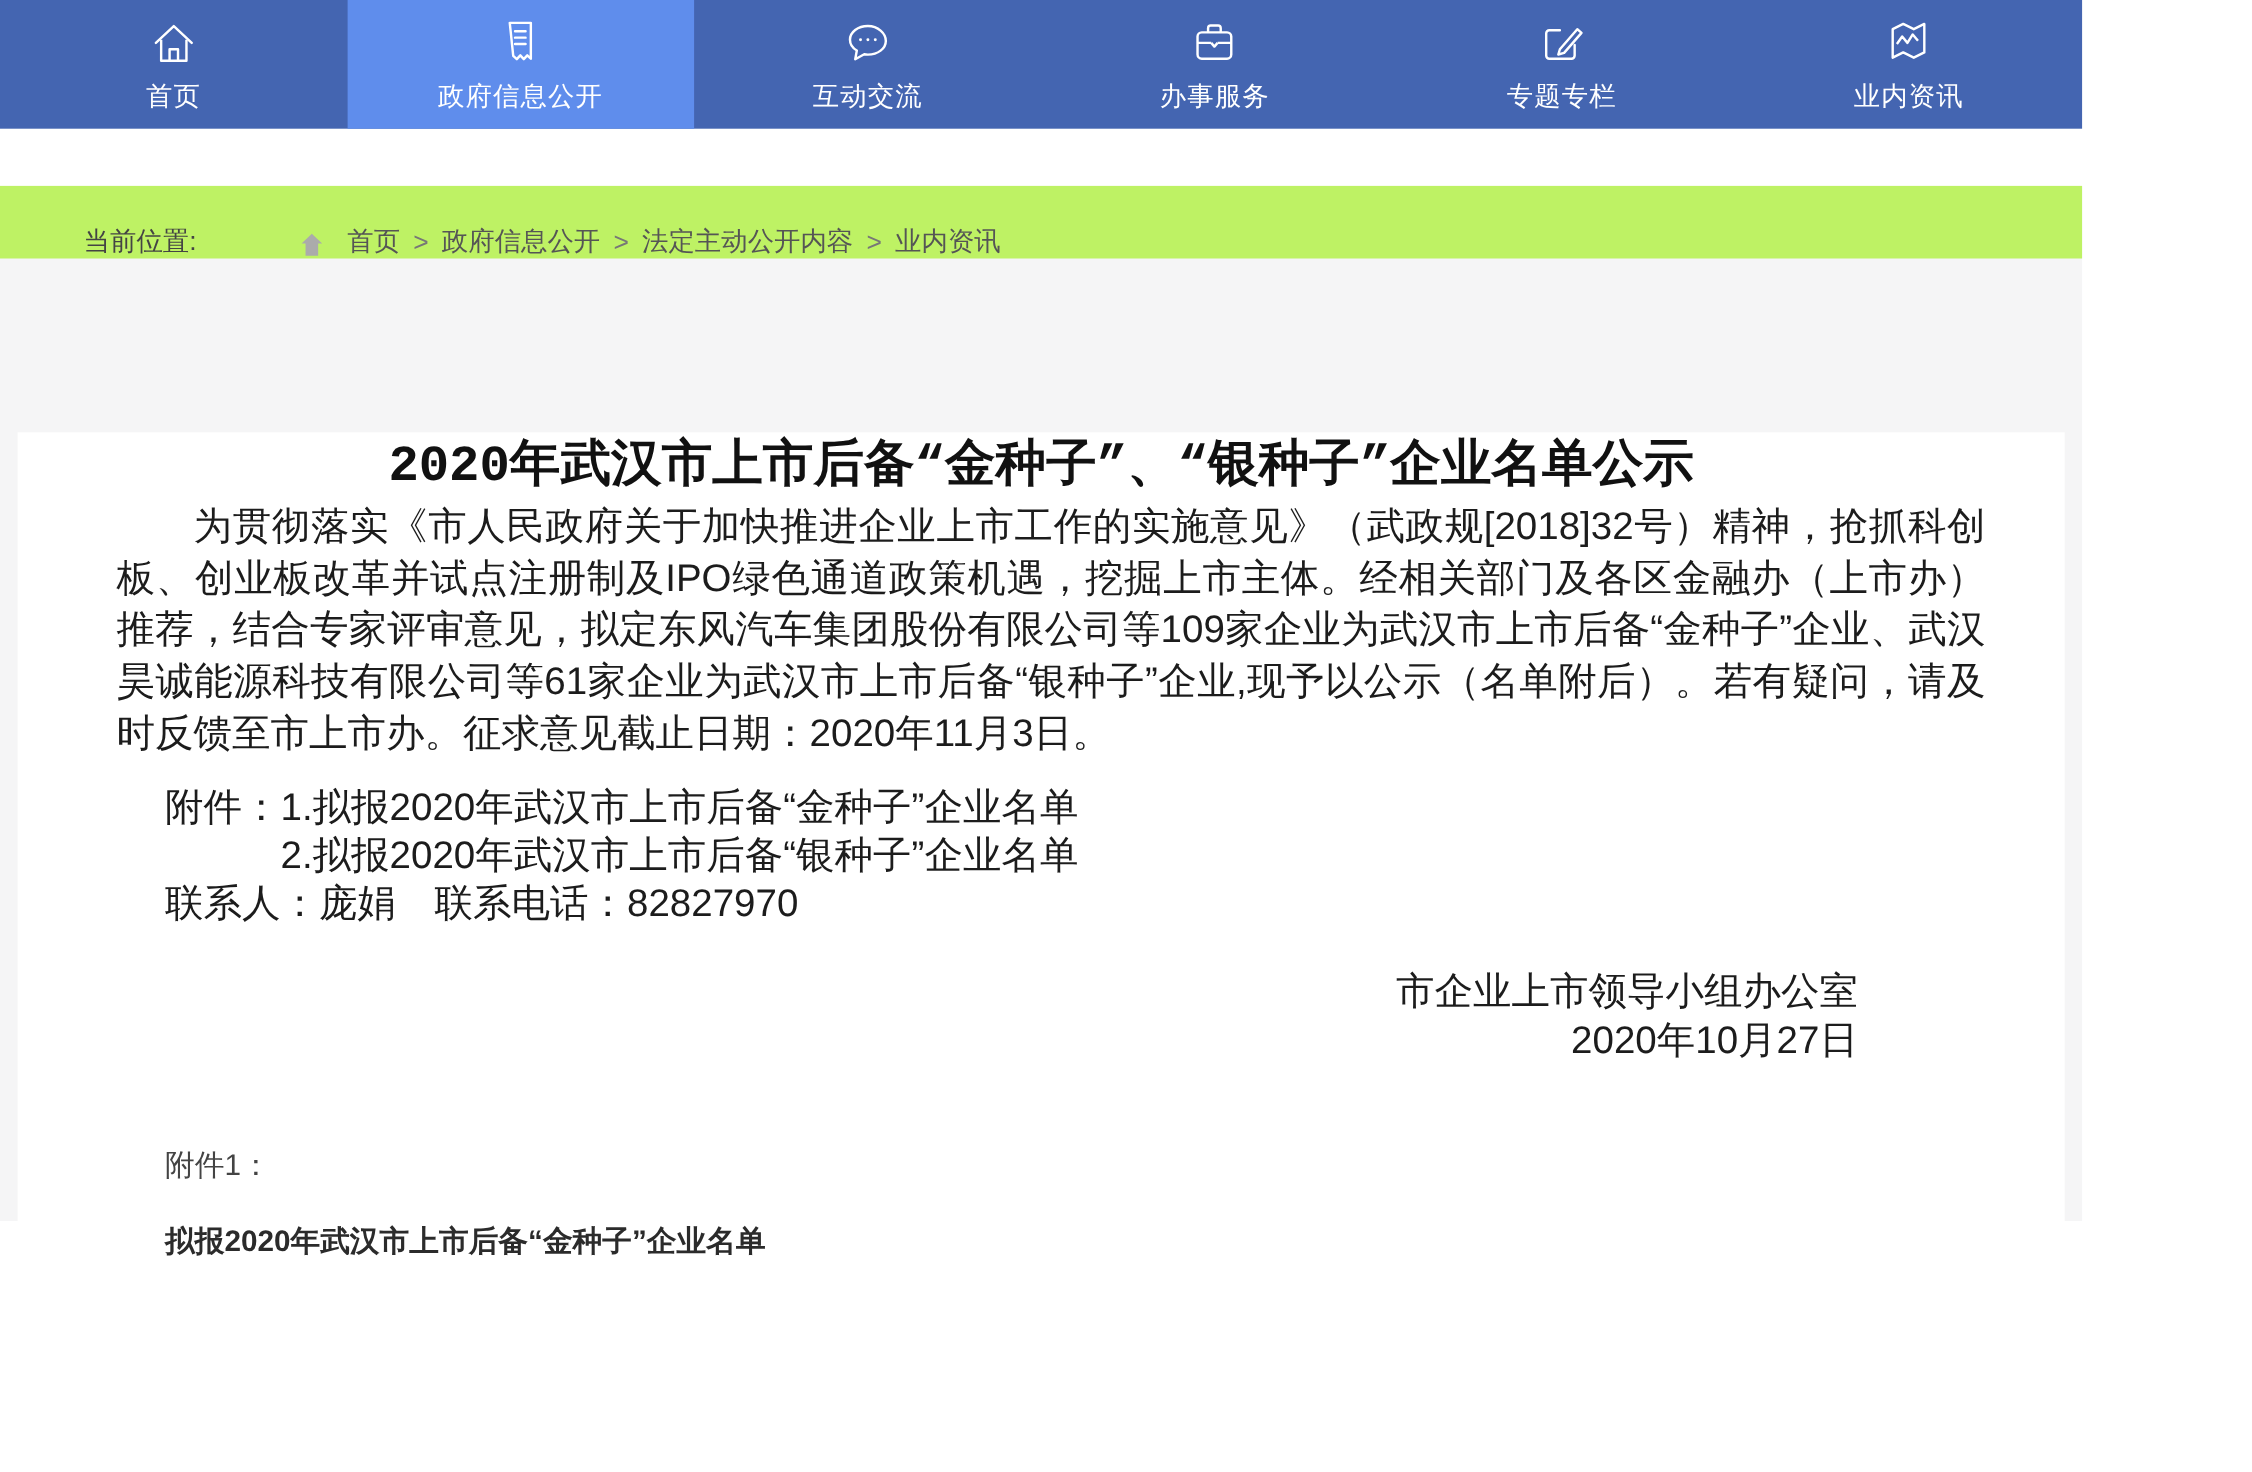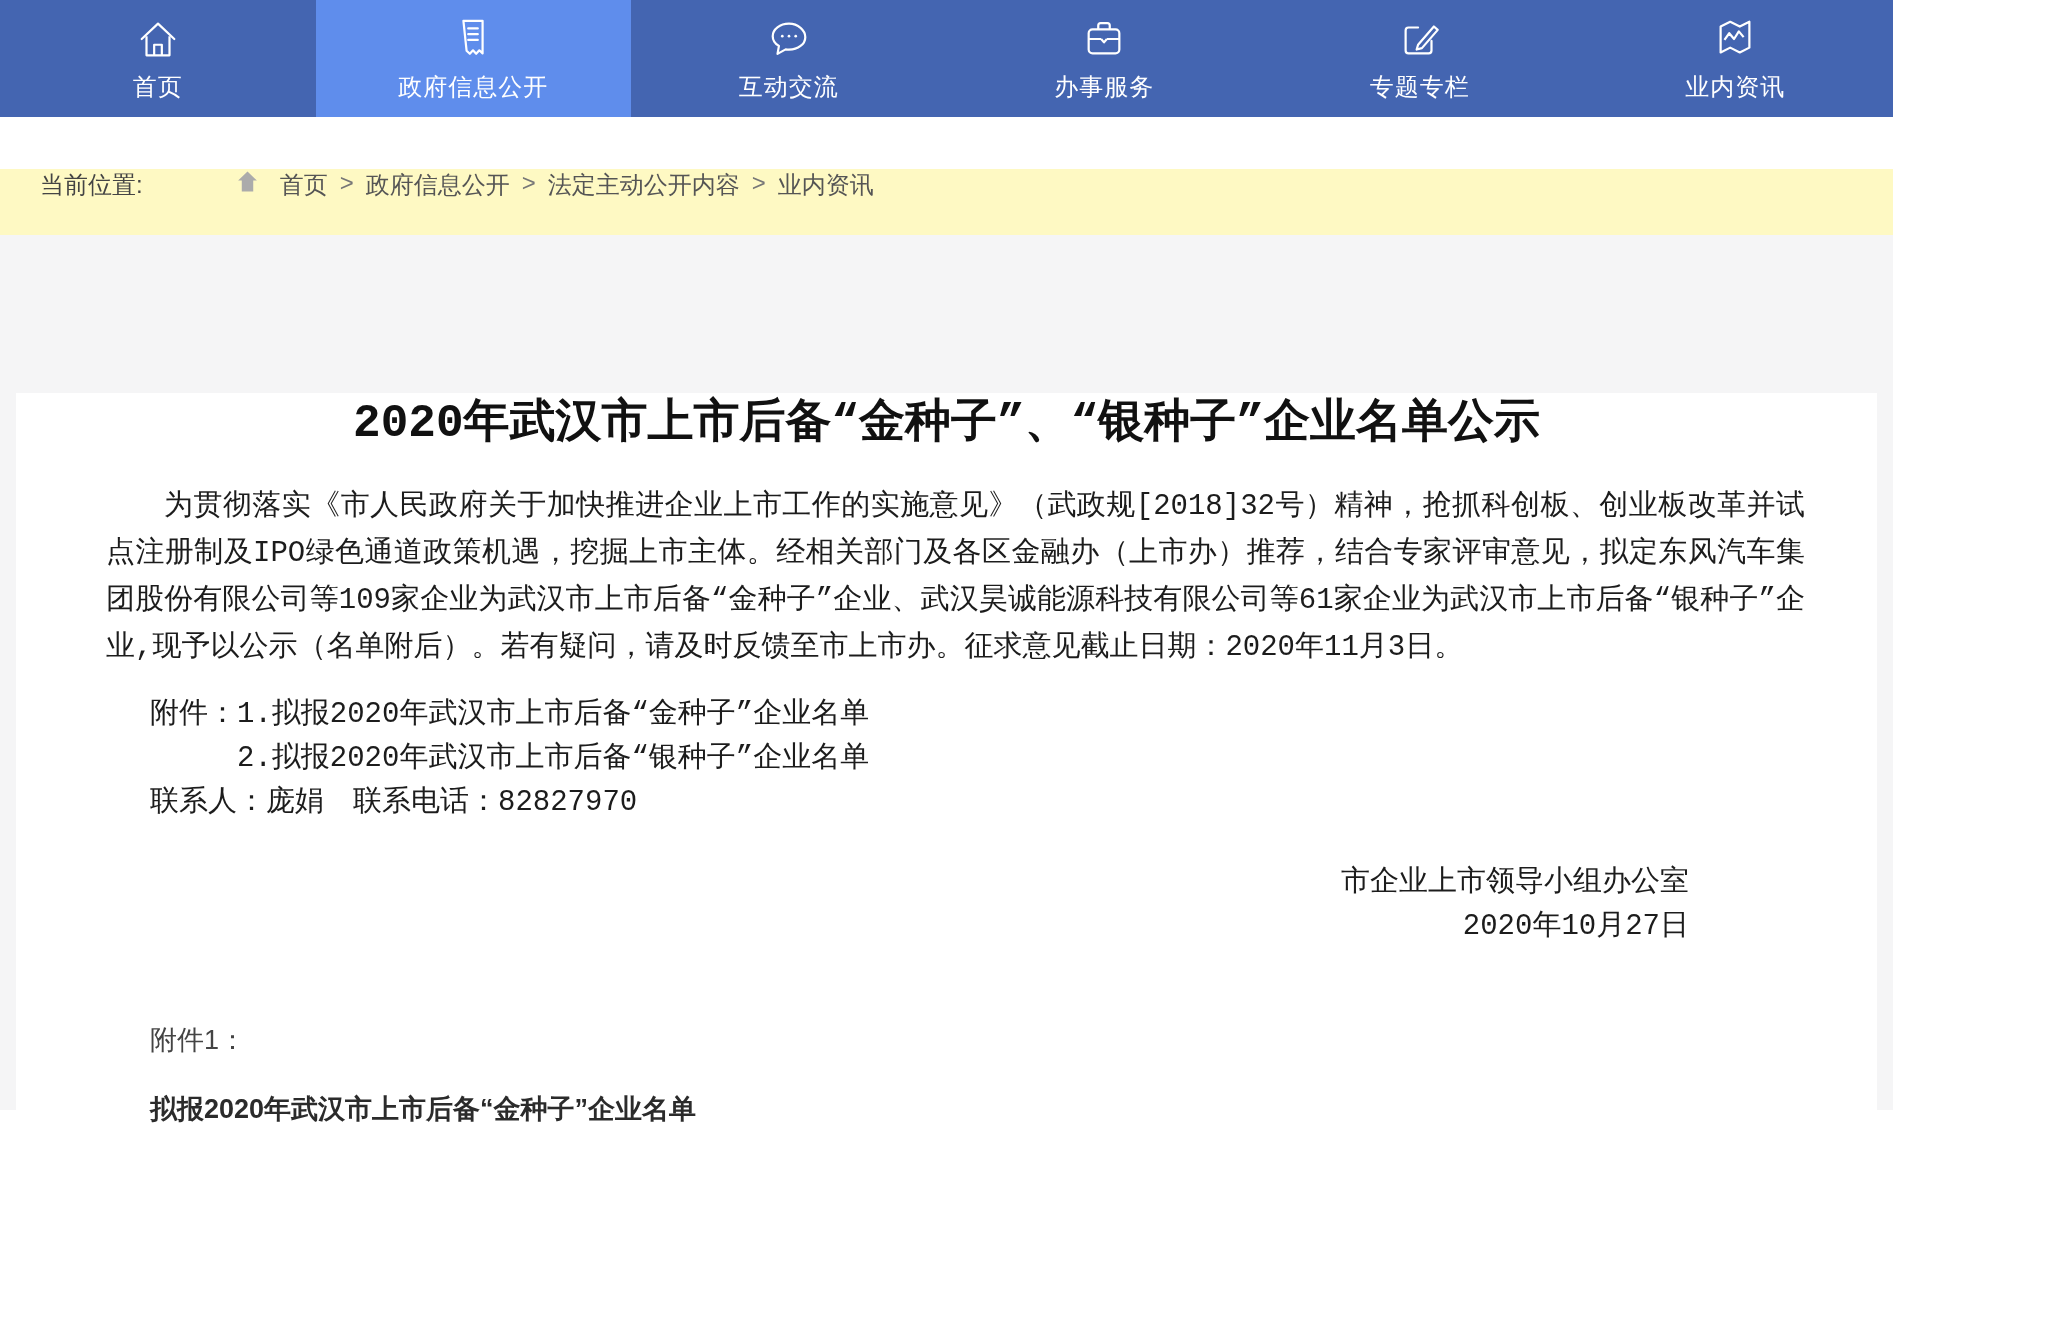--- a/index.html
+++ b/index.html
@@ -18,22 +18,22 @@
     justify-content:center; gap:9px; color:#fff; cursor:pointer; padding-top:2px;
   }
   .nav-item.active { background:#5f8dec; }
   .nav-item .nicon { width:46px; height:46px; display:block; }
   .nav-item .nlabel { font-size:24px; letter-spacing:1px; }
 
   
   .band { width:100%; height:941px; background:#f5f5f6; }
 
   .crumbbar {
-    margin-top:52px; height:66px; background:#fef9c3; display:flex;
-    align-items:flex-start; padding-left:40px; font-size:24px; color:#555;
+    margin-top:52px; height:66px; background:#bef264; display:flex;
+    align-items:flex-end; padding-left:76px; font-size:24px; color:#555;
   }
   .crumb-label { color:#444; }
   .crumb-home { width:25px; height:25px; margin-left:92px; margin-right:20px; display:block; }
   .crumb-link { color:#555; cursor:pointer; }
   .crumb-sep { color:#777; margin:0 12px; }
 
   
   .card-area { padding:50px 16px 0 16px; }
   .card { background:#fff; min-height:1053px; padding-bottom:40px; }
   .card-inner { padding:0 72px 0 90px; }
@@ -53,22 +53,22 @@
   .meta-divider { width:1px; height:54px; background:#e4e4e4; margin:0 54px 0 96px; }
   .font-btns { margin-left:auto; display:flex; gap:28px; }
   .font-btn {
     width:52px; height:52px; border:1px solid #ddd; border-radius:9px;
     background:#fff; color:#8e8e8e; font-size:28px; display:flex;
     align-items:center; justify-content:center; cursor:pointer;
     font-family:"Liberation Sans",sans-serif;
   }
 
   .article-body {
-    margin-top:28px; font-family:Liberation Mono, monospace;
-    font-size:29px; color:#1c1c1c; line-height:47px;
+    font-family:Liberation Sans, sans-serif;
+    font-size:35px; color:#1c1c1c; line-height:47px;
   }
   .article-body p.lead { text-indent:2em; text-align:justify; }
 
   .indent-block { margin-left:44px; margin-top:22px; line-height:44px; }
   .indent-block .l2 { margin-left:3em; }
 
   .signature { margin-top:36px; text-align:right; padding-right:116px; line-height:44px; }
 
   .appendix-label {
     margin-top:76px; margin-left:44px; font-family:"Liberation Sans",sans-serif;

